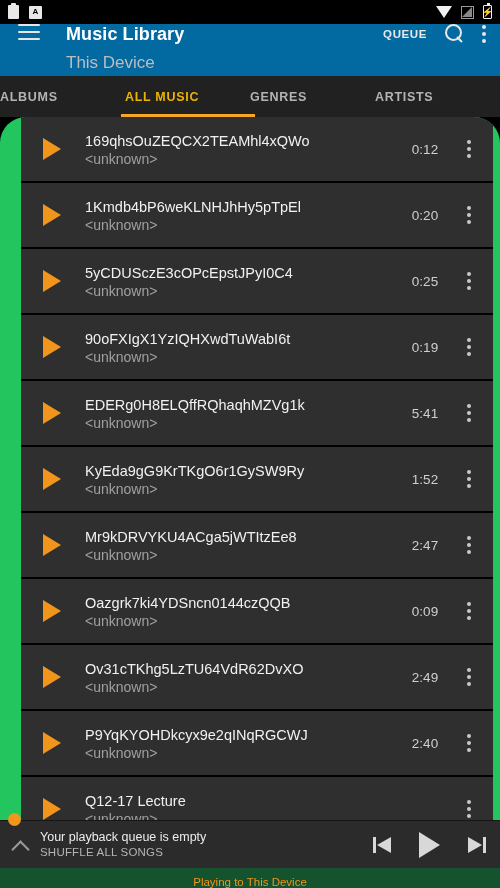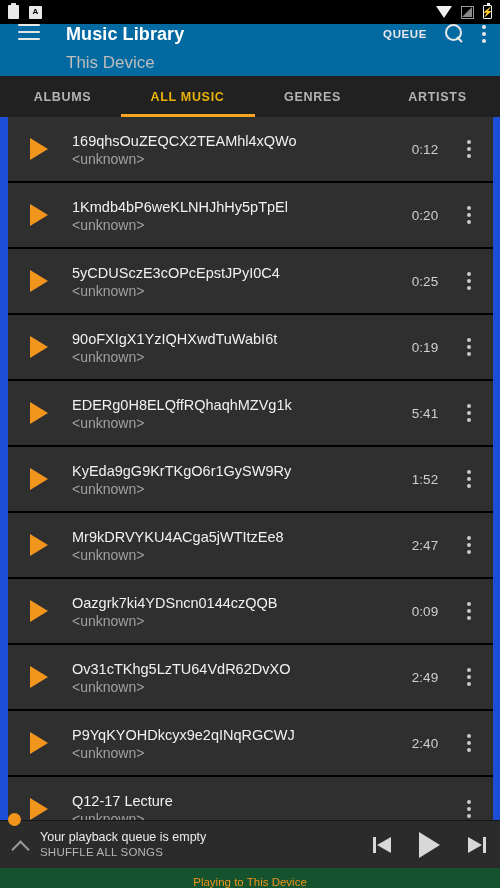--- a/index.html
+++ b/index.html
@@ -166,21 +166,21 @@
     height: 41px;
     background: #212121;
     display: flex;
     flex: none;
     position: relative;
   }
   .tab {
     flex: 1;
     display: flex;
     align-items: center;
-    justify-content: center;
+    justify-content: flex-start;
     color: #b4b4b4;
     font-size: 12.5px;
     font-weight: bold;
     letter-spacing: 0.7px;
     cursor: pointer;
     position: relative;
     user-select: none;
   }
   .tab.active { color: #eab308; }
   .tab.active::after {
@@ -188,24 +188,25 @@
     position: absolute;
     bottom: 0; left: 50%;
     transform: translateX(-50%);
     width: 134px; height: 3px;
     background: #f5a623;
   }
 
   
   .list-wrap {
     flex: 1;
-    background: #1d4ed8;
+    background: #22c55e;
     overflow: hidden;
     position: relative;
-    padding: 0 7px 0 8px;
+    padding: 0 7px 0 21px;
+    border-radius: 26px;
   }
   .song-row {
     height: 66px;
     background: #2f2f2f;
     display: flex;
     align-items: center;
     border-bottom: 2px solid #000;
     cursor: pointer;
   }
   .play-tri {

